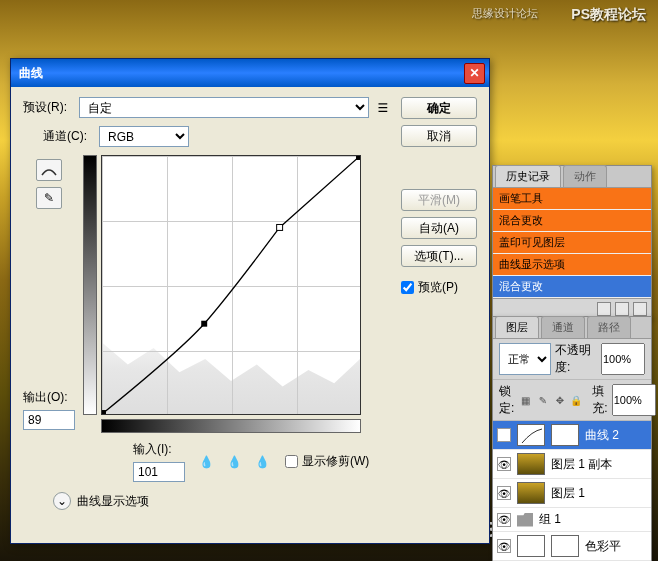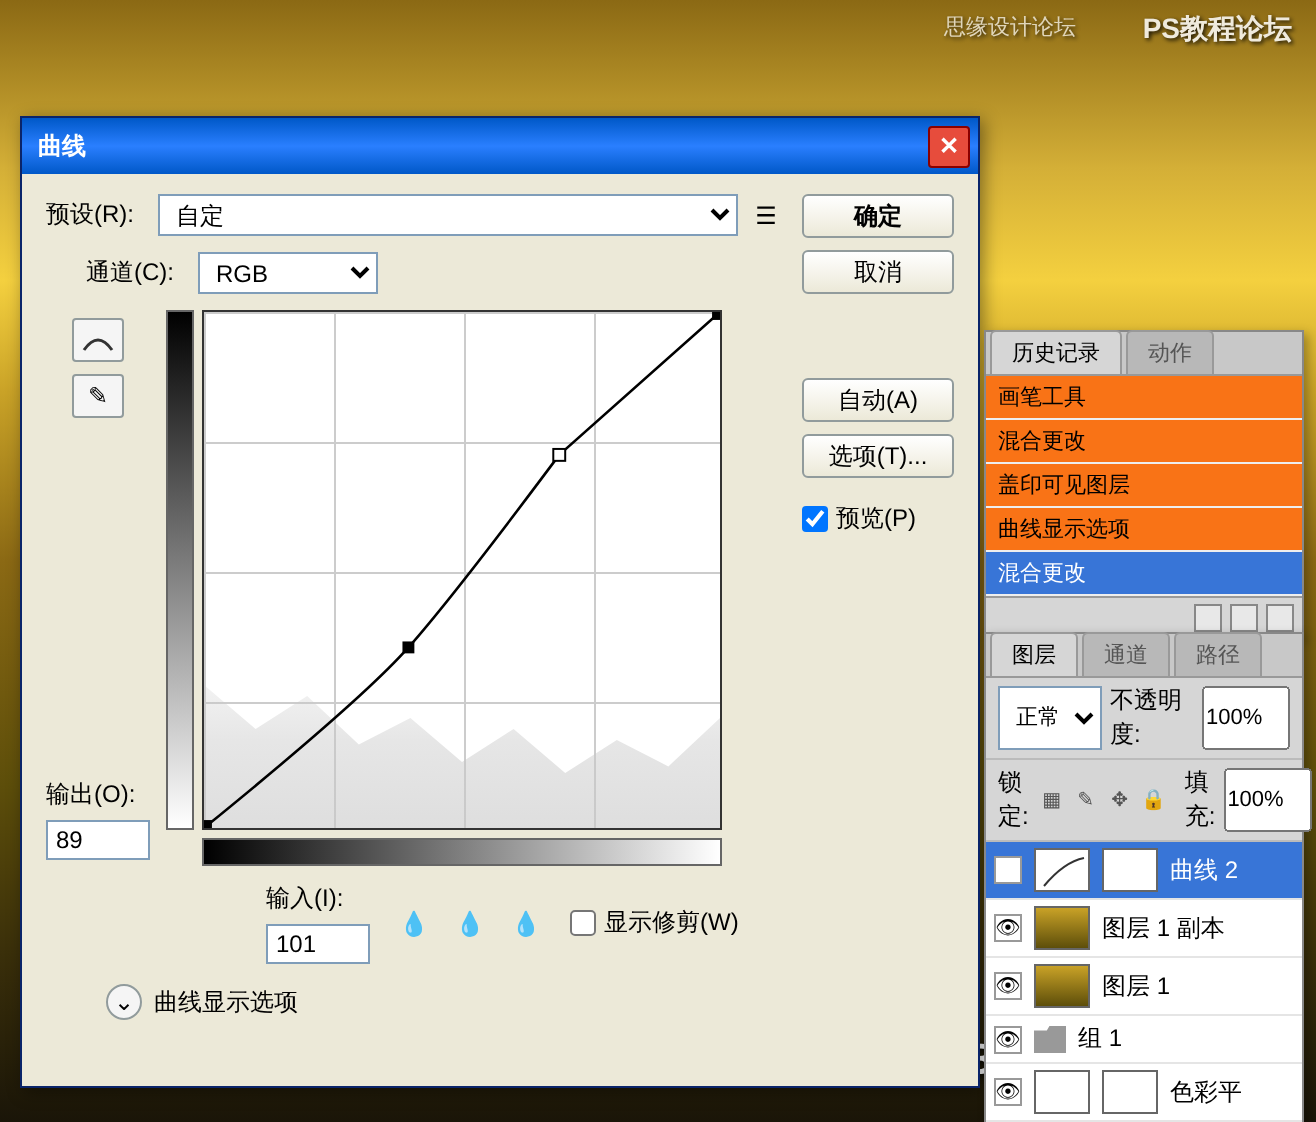--- a/index.html
+++ b/index.html
@@ -140,20 +140,21 @@
       </div>
       <div class="opts-row">
         <span class="expand">⌄</span>
         <span>曲线显示选项</span>
       </div>
     </div>
     <div class="right-col">
       <button class="btn btn-ok">确定</button>
       <button class="btn">取消</button>
       <div style="height:30px"></div>
+      <button class="btn" disabled="">平滑(M)</button>
       <button class="btn">自动(A)</button>
       <button class="btn">选项(T)...</button>
       <label class="cb" style="margin-top:6px">
           <input type="checkbox" checked="" style=""> 
           <span>预览(P)</span>
         </label>
     </div>
   </div>
 </div>
 

